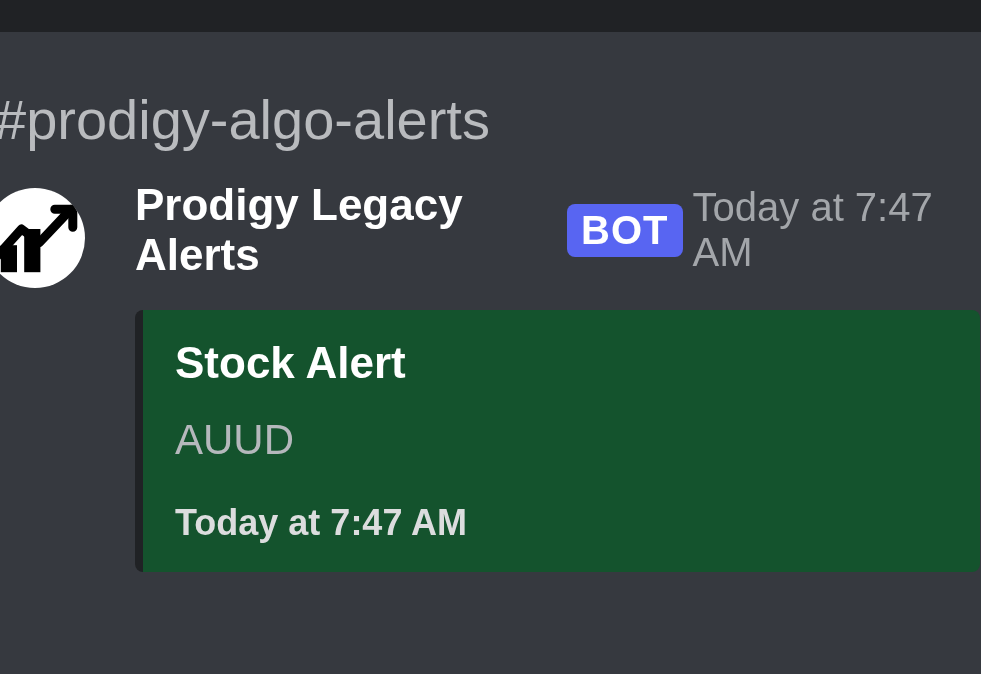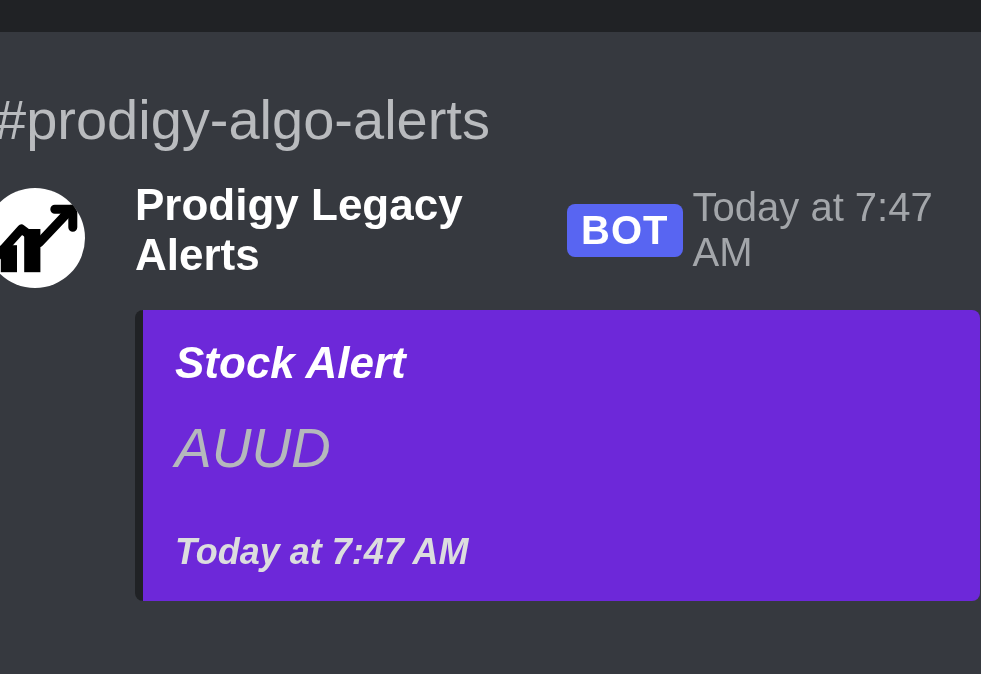--- a/index.html
+++ b/index.html
@@ -77,38 +77,37 @@
       margin-left: 10px;
     }
     .message-text {
       color: #b5b8bc;
       font-size: 44px;
       font-weight: 400;
       margin-top: 4px;
     }
     .embed {
       margin-top: 30px;
-      background: #6d28d9;
+      background: #14532d;
       border-left: 8px solid #202225;
       border-radius: 8px;
       padding: 28px 32px 28px 32px;
       max-width: 845px;
-      font-style: italic;
     }
     .embed-title {
       color: #ffffff;
       font-size: 44px;
       font-weight: 600;
       margin-bottom: 28px;
     }
     .embed-description {
       color: #b5b8bc;
-      font-size: 55px;
+      font-size: 42px;
       font-weight: 400;
-      margin-bottom: 51px;
+      margin-bottom: 38px;
     }
     .embed-footer {
       color: #dcddde;
       font-size: 36px;
       font-weight: 600;
     }
   </style>
 </head>
 <body>
 

